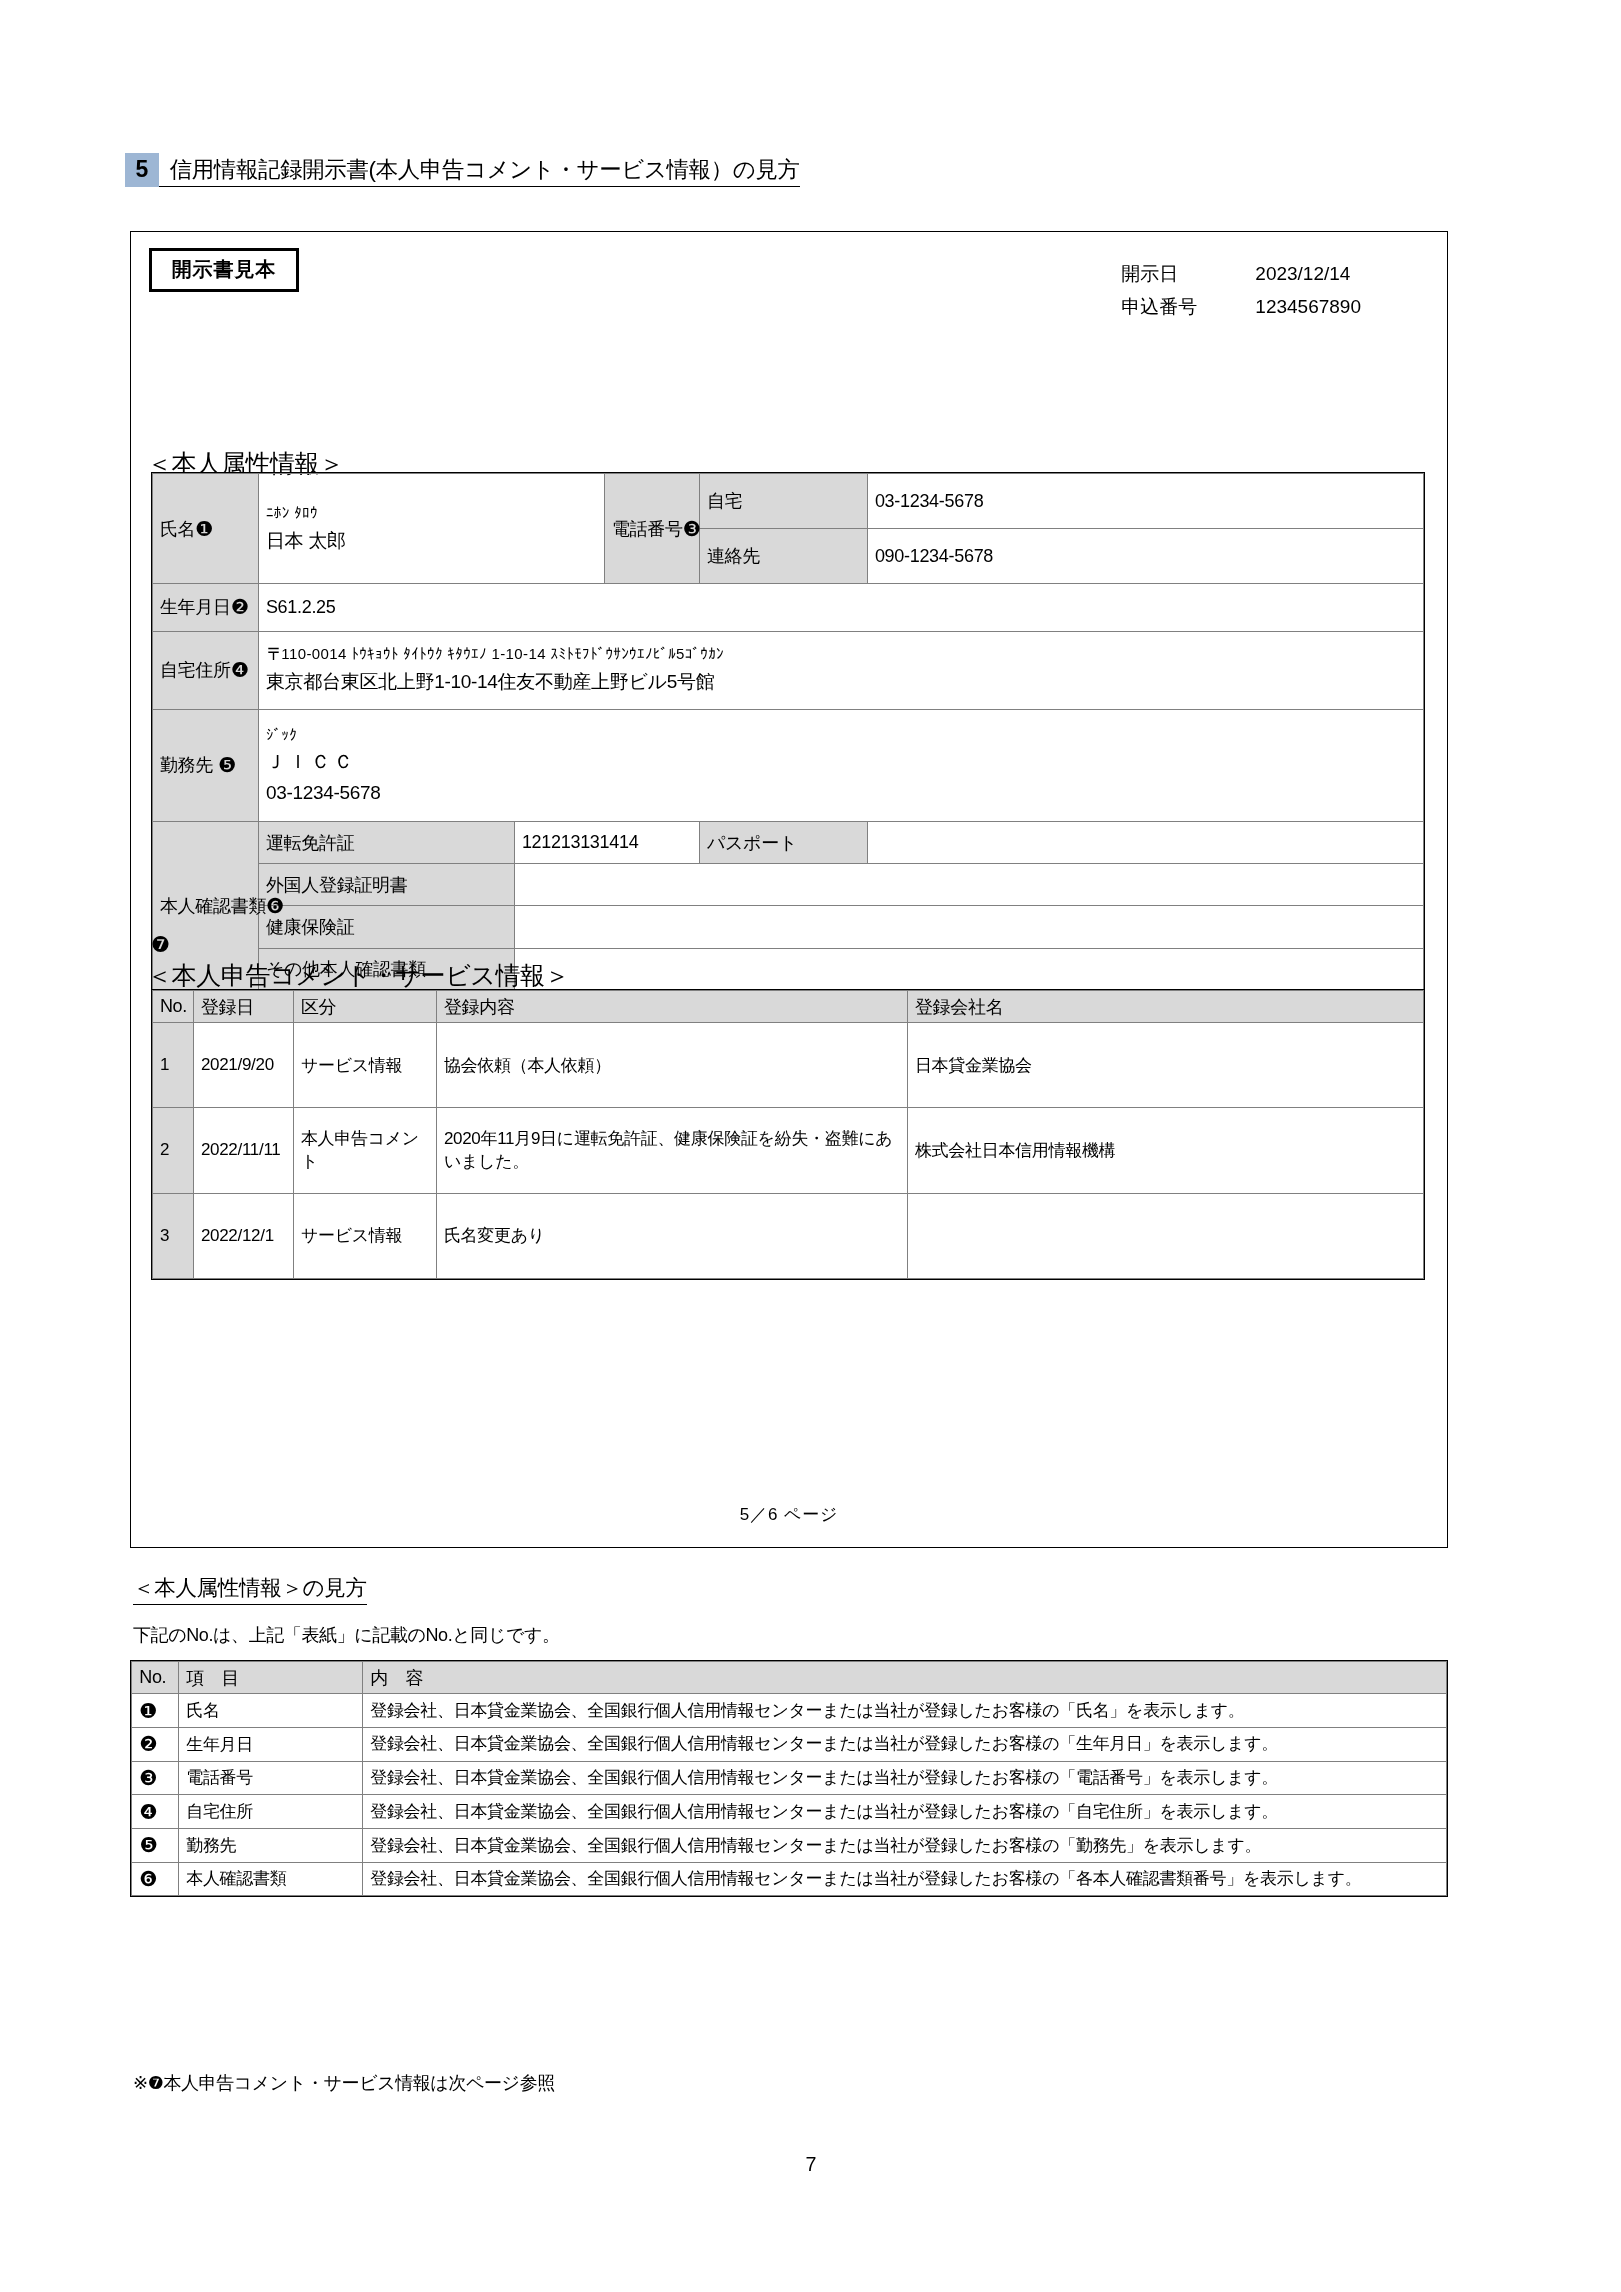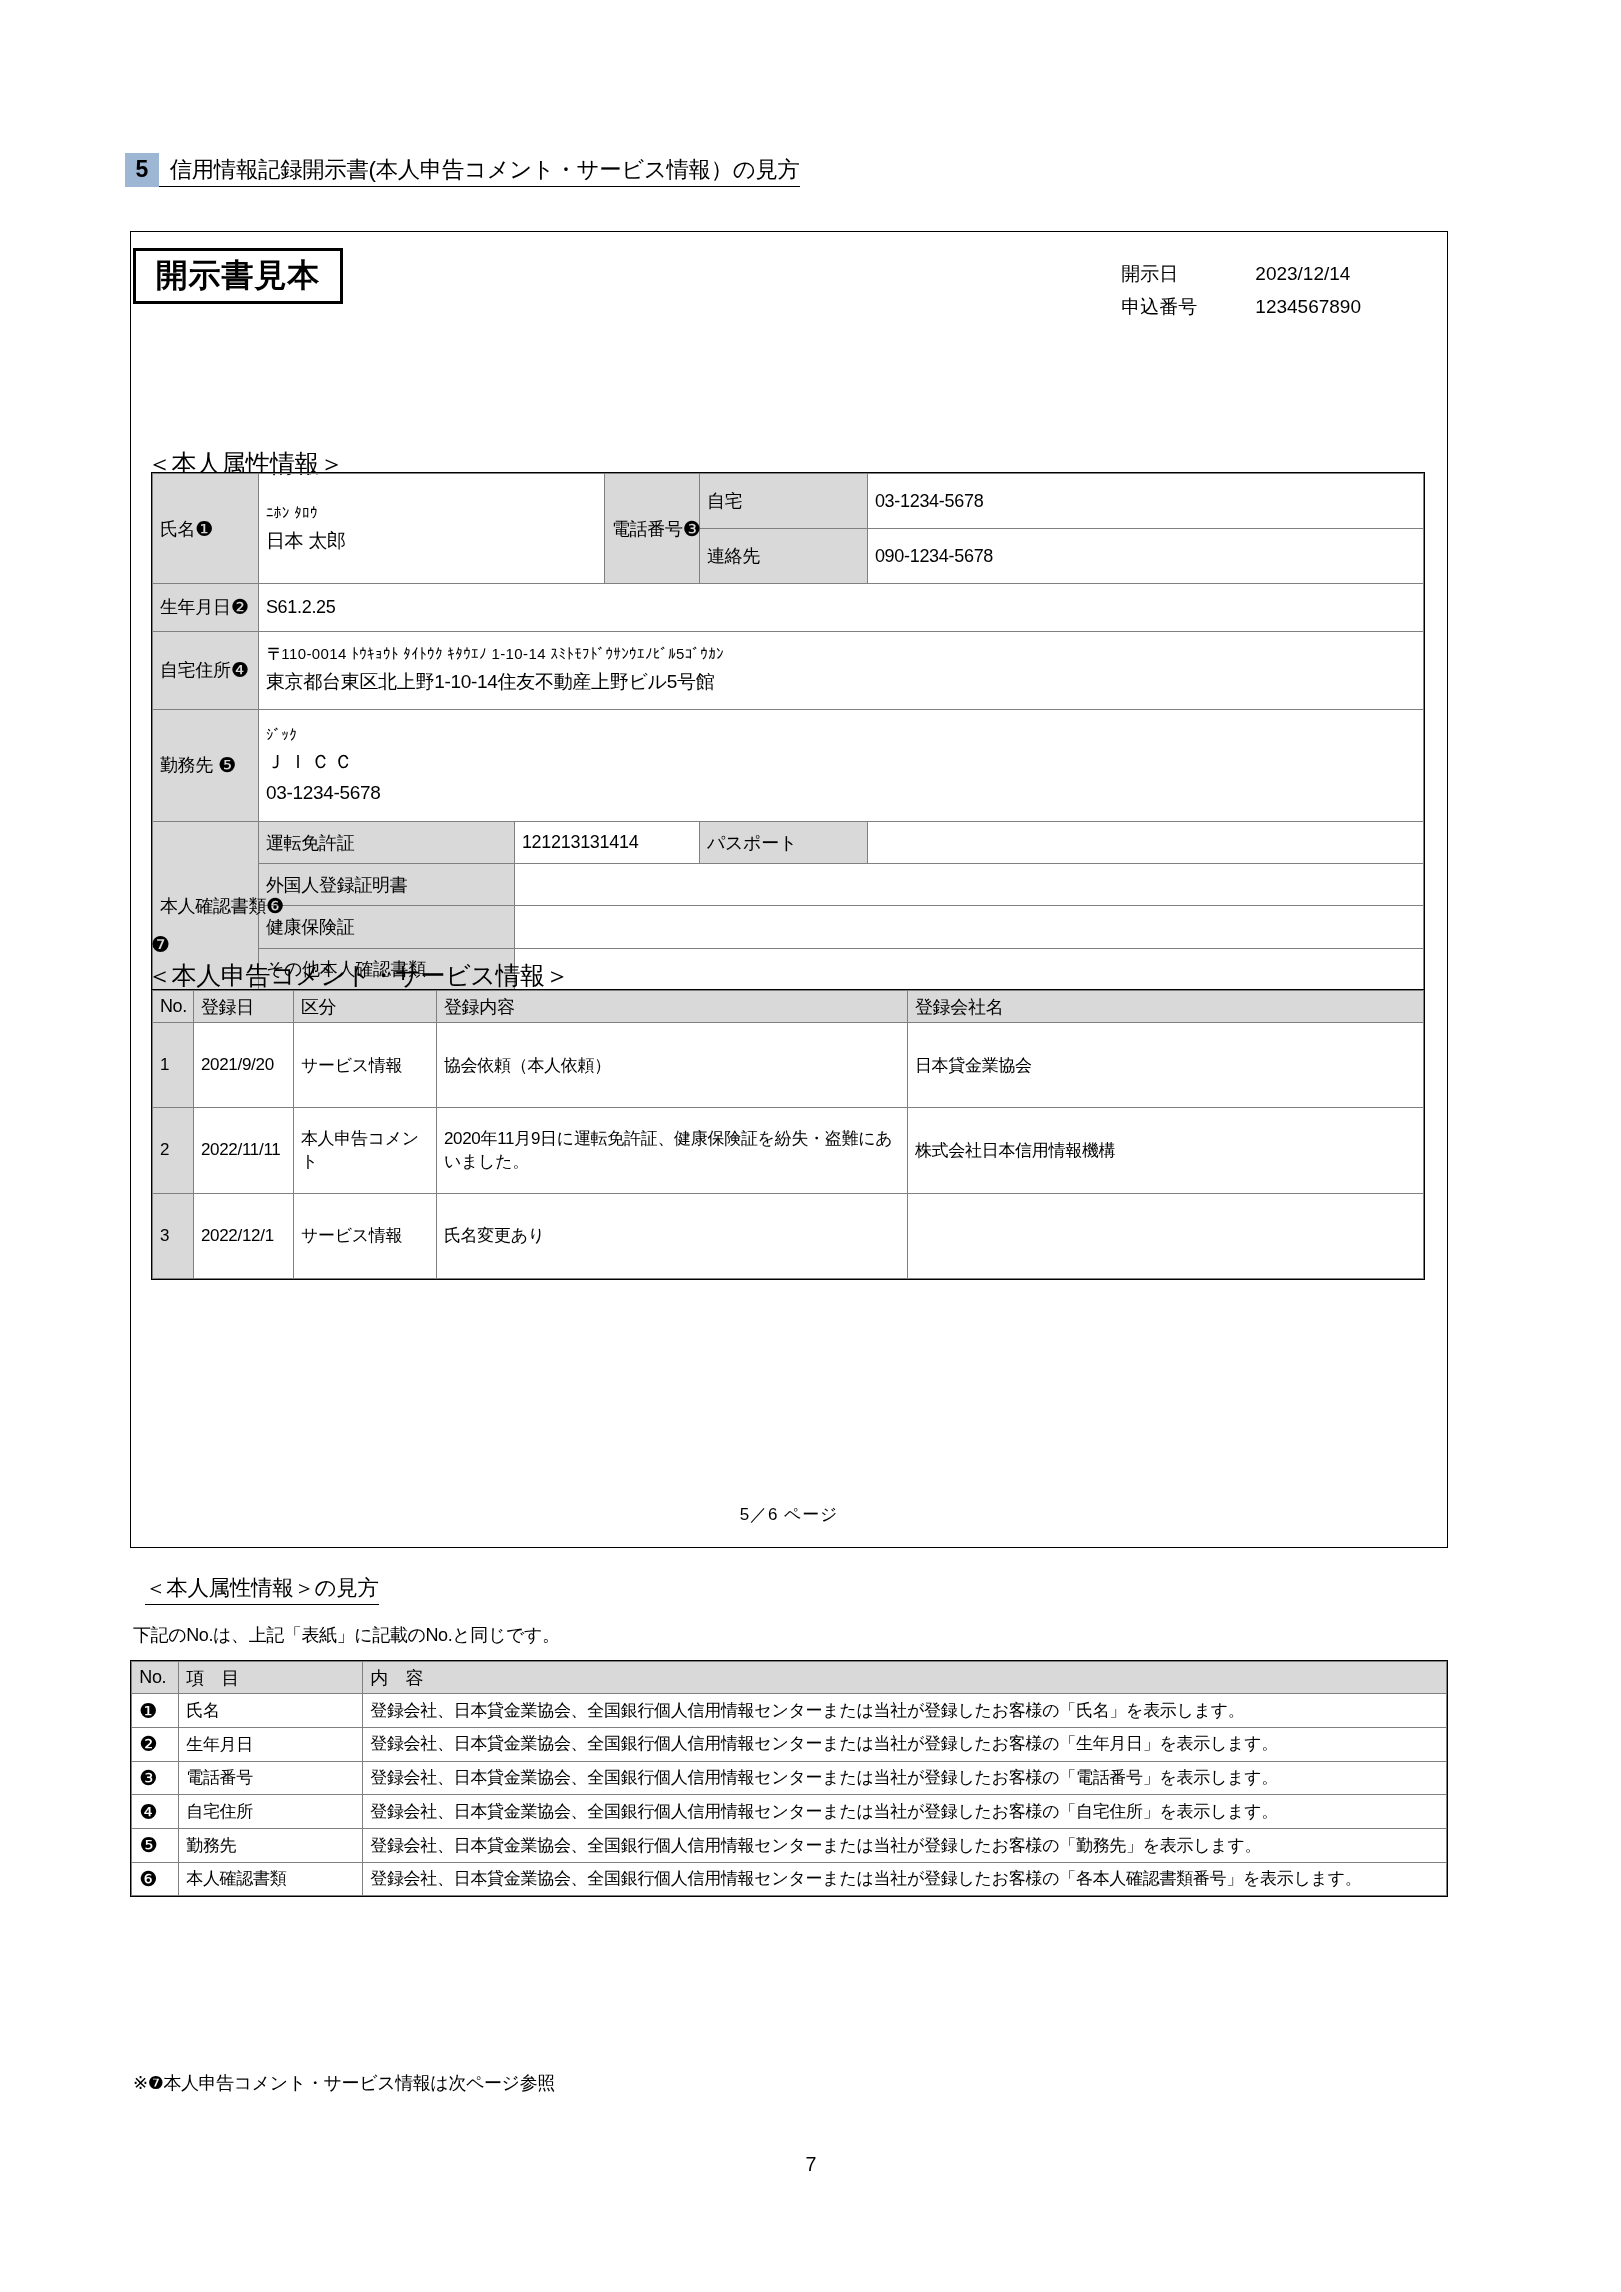--- a/index.html
+++ b/index.html
@@ -55,25 +55,25 @@
     top: 231px;
     width: 1318px;
     height: 1317px;
     border: 1.8px solid #000;
     box-sizing: border-box;
     background: #fff;
   }
 
   .stamp-box {
     position: absolute;
-    left: 2px;
+    left: 18px;
     top: 16px;
     border: 3.6px solid #000;
     padding: 8px 19.7px 9.9px 19.7px;
-    font-size: 32px;
+    font-size: 20px;
     font-weight: bold;
     letter-spacing: 0.9px;
     line-height: 1;
   }
 
   .meta {
     position: absolute;
     right: 86px;
     top: 25px;
     font-size: 19px;
@@ -164,21 +164,20 @@
 
   
   .legend-head {
     position: absolute;
     left: 133px;
     top: 1573px;
     font-size: 21.5px;
     border-bottom: 1.8px solid #000;
     padding-bottom: 1.8px;
     letter-spacing: -0.3px;
-    margin-left: 12px;
   }
   .legend-sub {
     position: absolute;
     left: 133px;
     top: 1623px;
     font-size: 18px;
     letter-spacing: -0.4px;
   }
   .legend-wrap {
     position: absolute;

